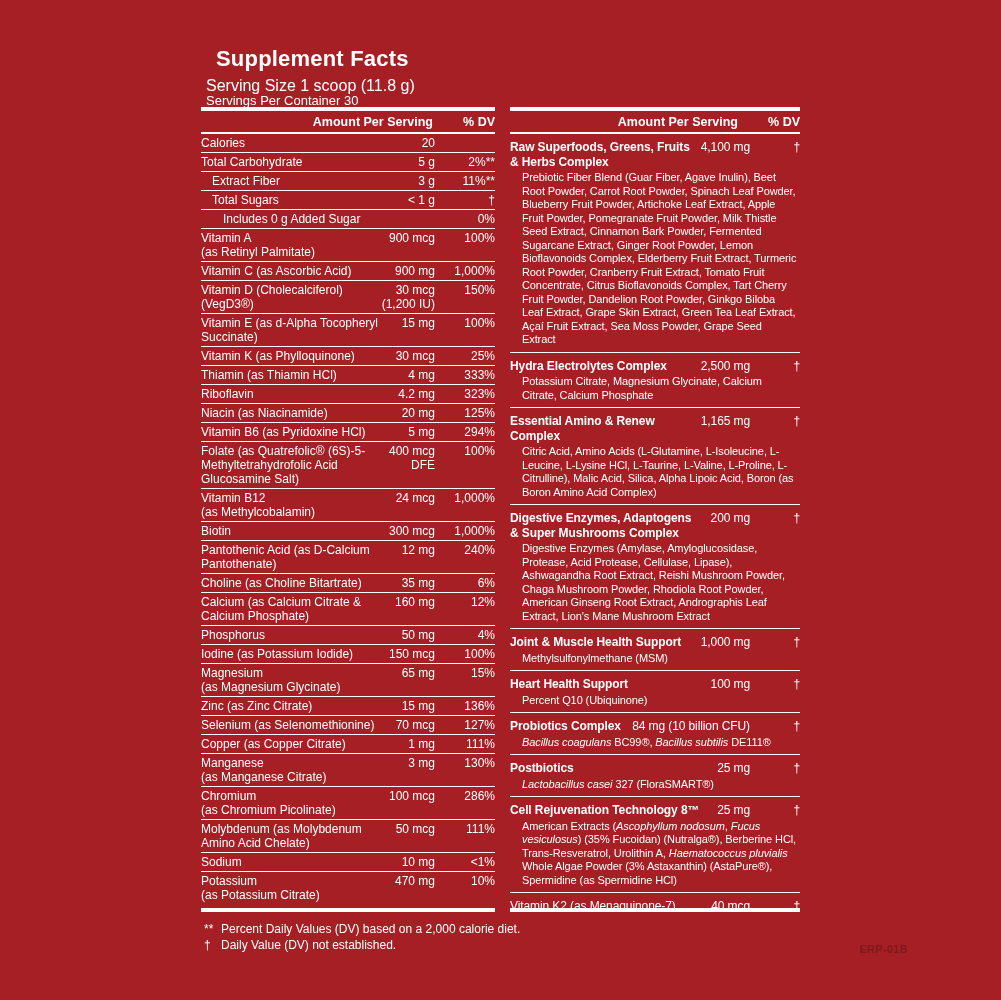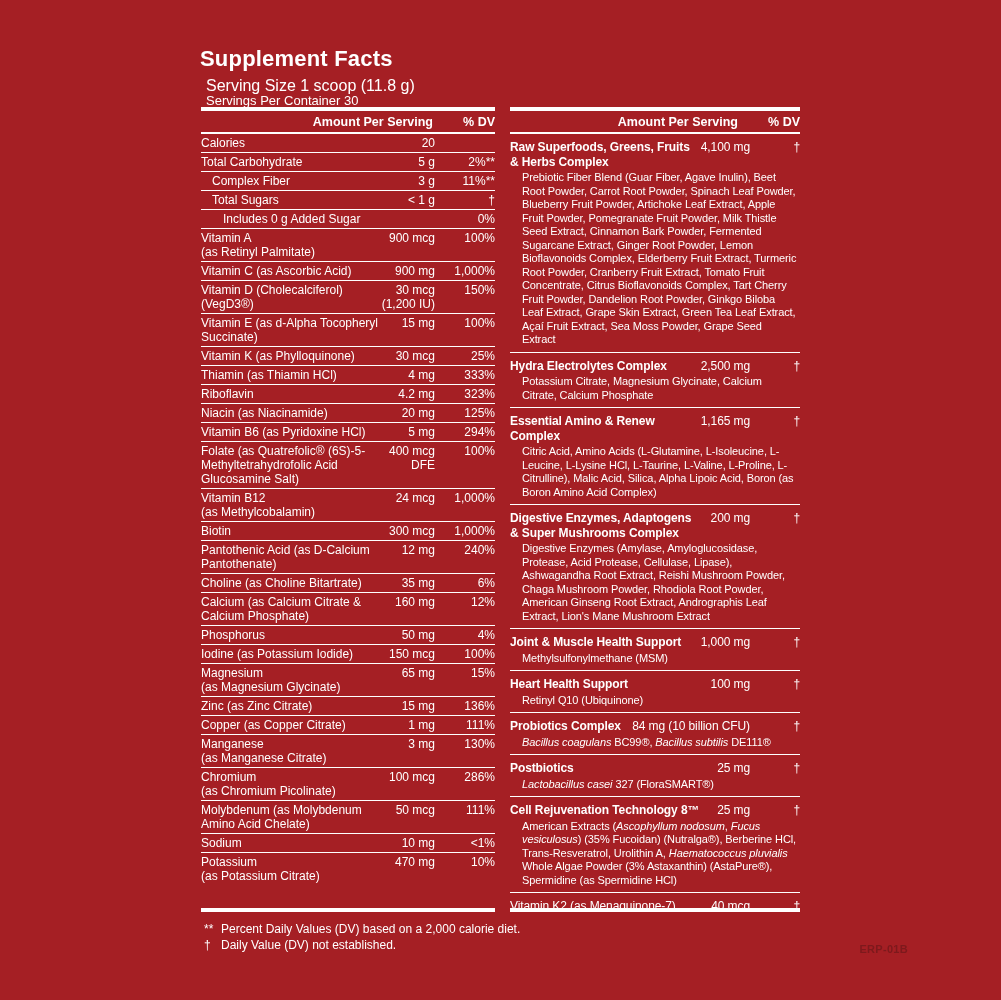--- a/index.html
+++ b/index.html
@@ -8,21 +8,21 @@
     width: 1001px;
     height: 1000px;
     background: #A51F24;
     color: #FFFFFF;
     font-family: "Liberation Sans", sans-serif;
     position: relative;
     overflow: hidden;
   }
   .title {
     position: absolute;
-    left: 200px;
+    left: 216px;
     top: 46px;
     font-size: 22px;
     font-weight: bold;
     letter-spacing: 0.2px;
   }
   .serv1 { position: absolute; left: 206px; top: 77px; font-size: 16px; }
   .serv2 { position: absolute; left: 206px; top: 93px; font-size: 13px; }
 
   .panel {
     position: absolute;
@@ -130,21 +130,21 @@
         <div class="nlabel">Calories</div>
         <div class="namount">20</div>
         <div class="ndv"></div>
       </div>
       <div class="nrow">
         <div class="nlabel">Total Carbohydrate</div>
         <div class="namount">5 g</div>
         <div class="ndv">2%**</div>
       </div>
       <div class="nrow ind1">
-        <div class="nlabel">Complex Fiber</div>
+        <div class="nlabel">Extract Fiber</div>
         <div class="namount">3 g</div>
         <div class="ndv">11%**</div>
       </div>
       <div class="nrow ind1">
         <div class="nlabel">Total Sugars</div>
         <div class="namount">&lt; 1 g</div>
         <div class="ndv">†</div>
       </div>
       <div class="nrow ind2">
         <div class="nlabel">Includes 0 g Added Sugar</div>
@@ -249,20 +249,25 @@
       <div class="nrow">
         <div class="nlabel">Magnesium
 (as Magnesium Glycinate)</div>
         <div class="namount">65 mg</div>
         <div class="ndv">15%</div>
       </div>
       <div class="nrow">
         <div class="nlabel">Zinc (as Zinc Citrate)</div>
         <div class="namount">15 mg</div>
         <div class="ndv">136%</div>
+      </div>
+      <div class="nrow">
+        <div class="nlabel">Selenium (as Selenomethionine)</div>
+        <div class="namount">70 mcg</div>
+        <div class="ndv">127%</div>
       </div>
       <div class="nrow">
         <div class="nlabel">Copper (as Copper Citrate)</div>
         <div class="namount">1 mg</div>
         <div class="ndv">111%</div>
       </div>
       <div class="nrow">
         <div class="nlabel">Manganese
 (as Manganese Citrate)</div>
         <div class="namount">3 mg</div>
@@ -342,21 +347,21 @@
           <div class="sdv">†</div>
         </div>
         <div class="singr"><span>Methylsulfonylmethane (MSM)</span></div>
       </div>
       <div class="sect">
         <div class="shead">
           <div class="sname">Heart Health Support</div>
           <div class="samount">100 mg</div>
           <div class="sdv">†</div>
         </div>
-        <div class="singr"><span>Retinyl Q10 (Ubiquinone)</span></div>
+        <div class="singr"><span>Percent Q10 (Ubiquinone)</span></div>
       </div>
       <div class="sect">
         <div class="shead">
           <div class="sname">Probiotics Complex</div>
           <div class="samount">84 mg (10 billion CFU)</div>
           <div class="sdv">†</div>
         </div>
         <div class="singr"><i>Bacillus coagulans</i><span> BC99®, </span><i>Bacillus subtilis</i><span> DE111®</span></div>
       </div>
       <div class="sect">

